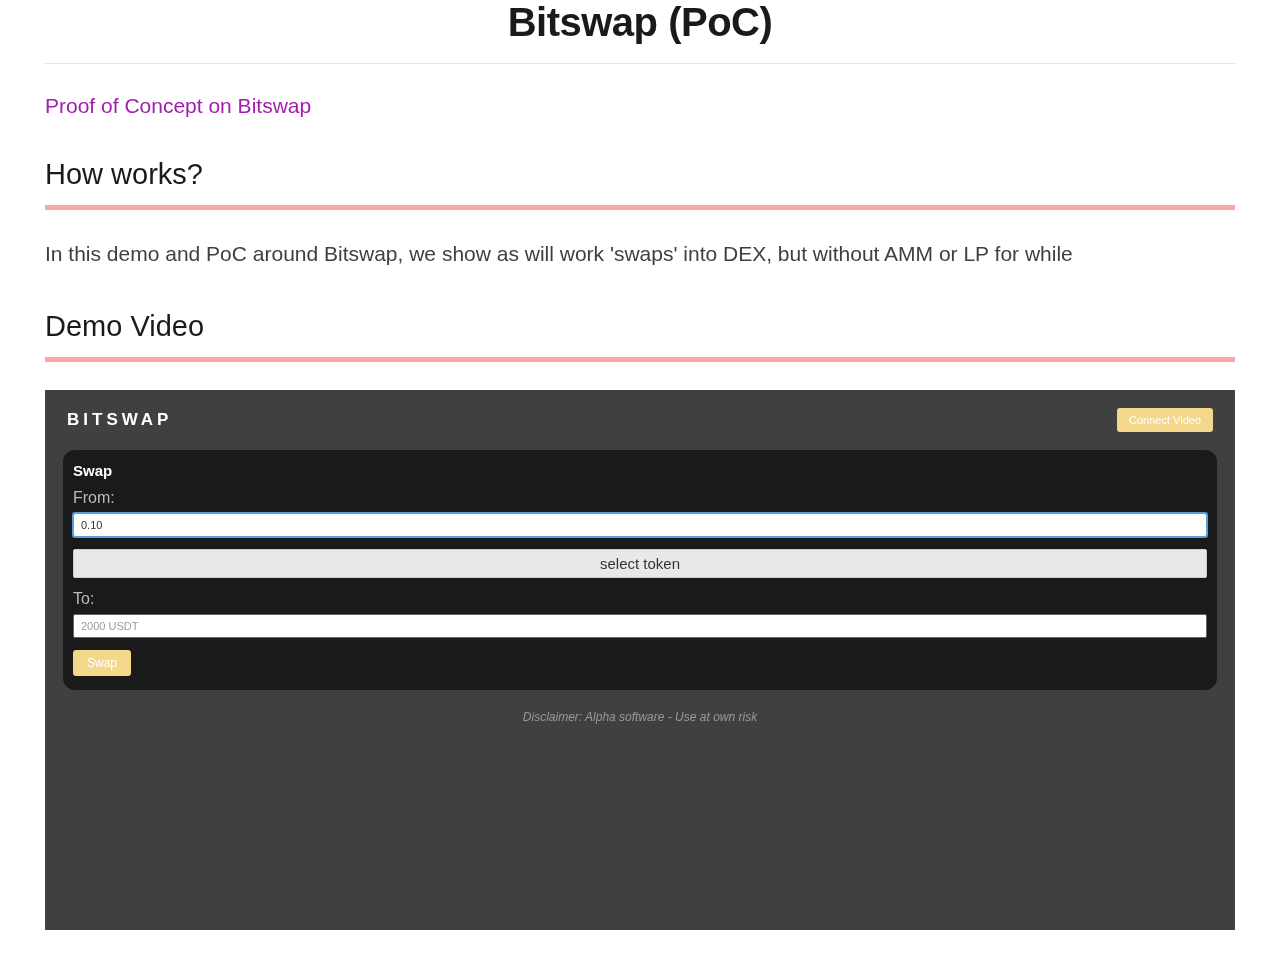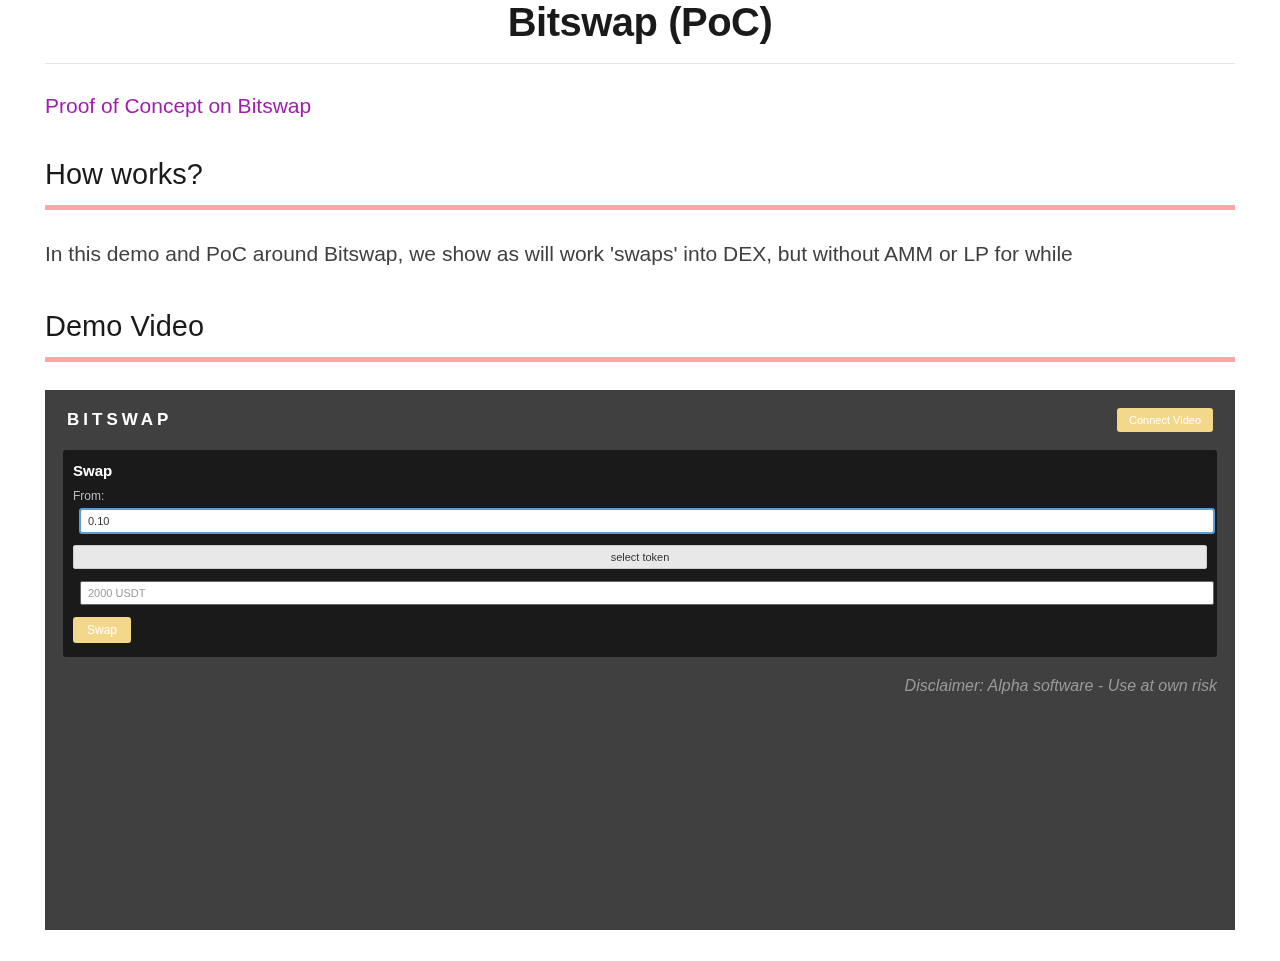--- a/index.html
+++ b/index.html
@@ -69,78 +69,77 @@
       background: #f3d88b;
       color: #ffffff;
       border: none;
       padding: 6px 12px;
       font-size: 11px;
       border-radius: 3px;
       cursor: pointer;
     }
     .swap-panel {
       background: #1a1a1a;
-      border-radius: 3px;
+      border-radius: 12px;
       padding: 12px 10px 14px 10px;
     }
     .swap-title {
       color: #ffffff;
       font-size: 15px;
       font-weight: 700;
       margin-bottom: 10px;
     }
     .swap-label {
       color: #bbbbbb;
-      font-size: 12px;
+      font-size: 16px;
       margin-bottom: 6px;
     }
     .swap-input {
       width: 100%;
       background: #ffffff;
       border: 1px solid #666;
       padding: 5px 7px;
       font-size: 11px;
       color: #333;
       margin-bottom: 12px;
       border-radius: 2px;
-      margin-left: 7px;
     }
     .swap-input.active {
       outline: 2px solid #5b9dd9;
       outline-offset: -1px;
     }
     .swap-input::placeholder {
       color: #999;
     }
     .select-token-btn {
       width: 100%;
       background: #e8e8e8;
       border: 1px solid #ccc;
       padding: 5px;
-      font-size: 11px;
+      font-size: 15px;
       color: #333;
       text-align: center;
       margin-bottom: 12px;
       border-radius: 2px;
       cursor: pointer;
     }
     .swap-btn {
       background: #f3d88b;
       color: #ffffff;
       border: none;
       padding: 6px 14px;
       font-size: 12px;
       border-radius: 3px;
       cursor: pointer;
     }
     .disclaimer {
       color: #999;
-      font-size: 16px;
+      font-size: 12px;
       font-style: italic;
-      text-align: right;
+      text-align: center;
       margin-top: 20px;
     }
   </style>
 </head>
 <body>
 
 <div class="container">
   <h1>Bitswap (PoC)</h1>
   <p class="subtitle">Proof of Concept on Bitswap</p>
 
@@ -156,20 +155,21 @@
     </div>
 
     <div class="swap-panel">
       <div class="swap-title">Swap</div>
 
       <div class="swap-label">From:</div>
       <input type="text" class="swap-input active" value="0.10" style="">
 
       <button class="select-token-btn">select token</button>
 
+      <div class="swap-label">To:</div>
       <input type="text" class="swap-input" placeholder="2000 USDT" style="">
 
       <button class="swap-btn">Swap</button>
     </div>
 
     <div class="disclaimer">Disclaimer: Alpha software - Use at own risk</div>
   </div>
 </div>
 
 </body></html>

